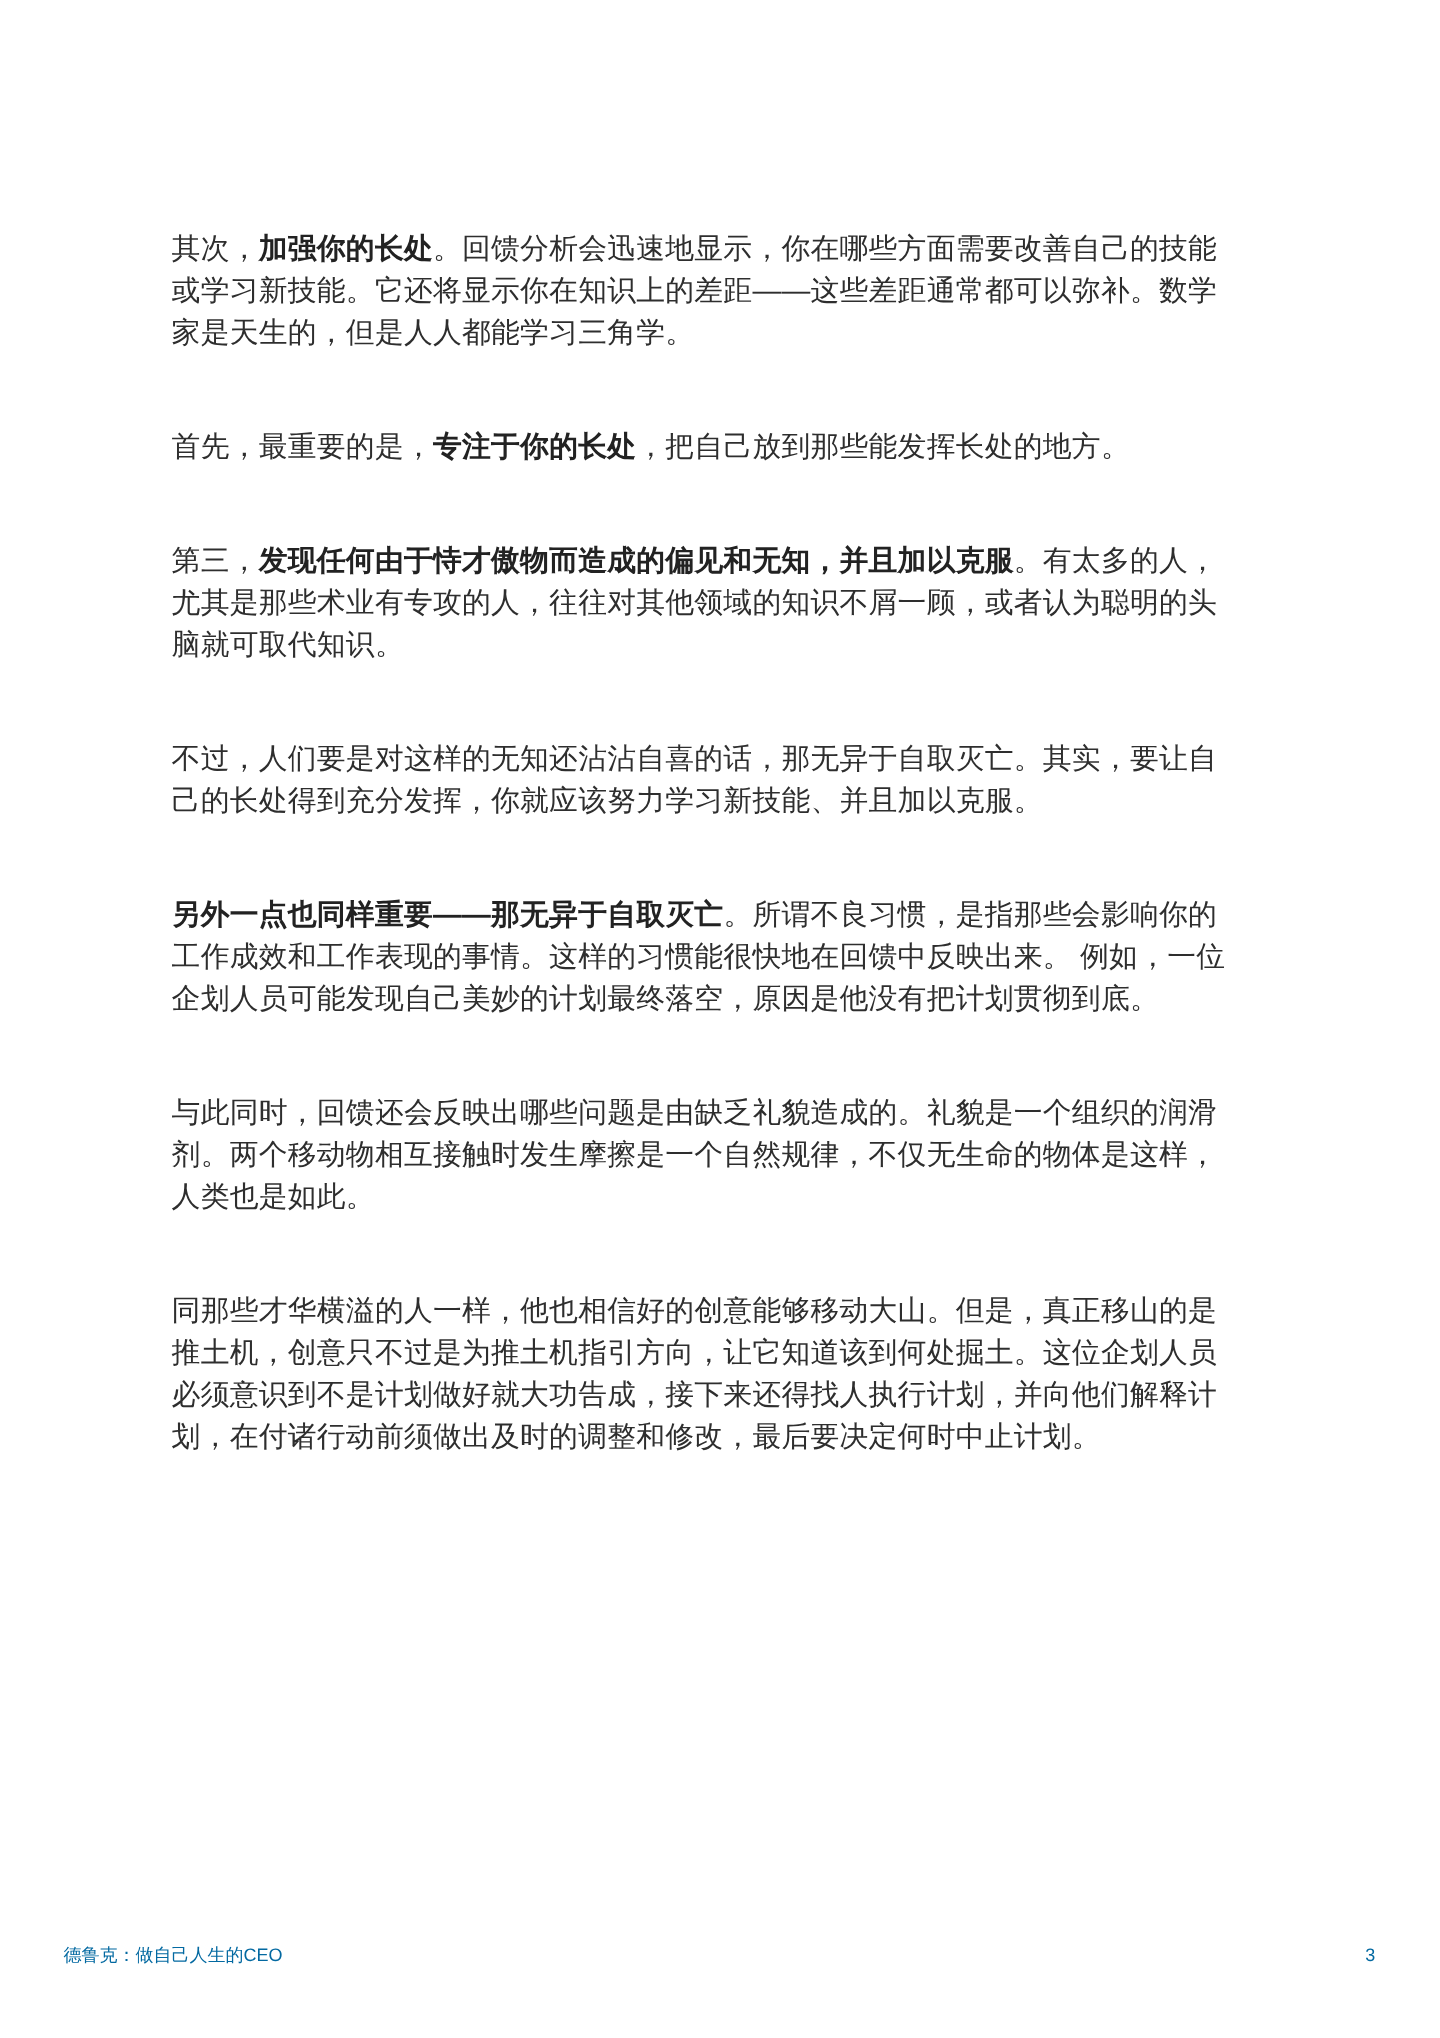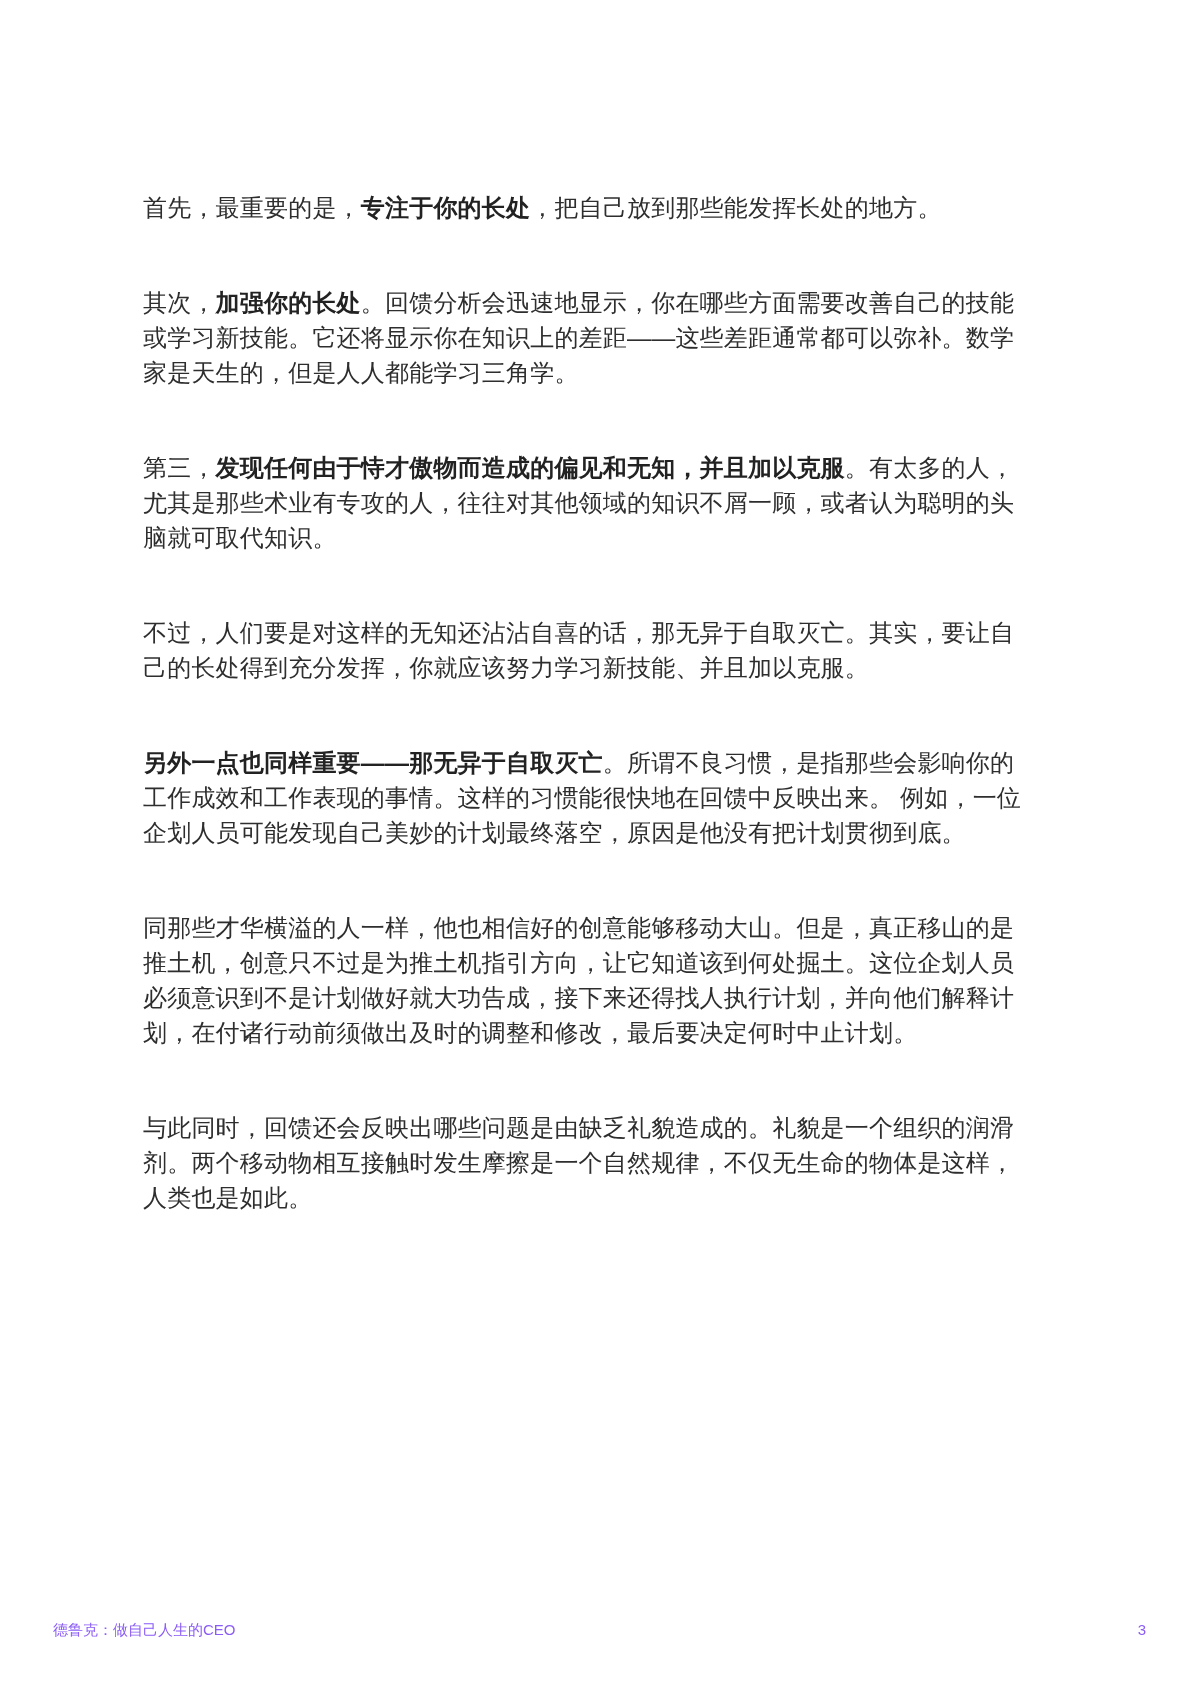--- a/index.html
+++ b/index.html
@@ -42,45 +42,45 @@
     color: #222222;
   }
   .footer {
     position: absolute;
     left: 53px;
     right: 54px;
     top: 1620px;
     display: flex;
     justify-content: space-between;
     align-items: baseline;
-    color: #8b5cf6;
+    color: #0369a1;
     font-size: 15px;
     line-height: 20px;
   }
 </style>
 </head>
 <body>
 
 <div class="page">
   <main class="content">
 
+    <p><span>其次，</span><strong>加强你的长处</strong><span>。回馈分析会迅速地显示，你在哪些方面需要改善自己的技能或学习新技能。它还将显示你在知识上的差距——这些差距通常都可以弥补。数学家是天生的，但是人人都能学习三角学。</span></p>
+
     <p><span>首先，最重要的是，</span><strong>专注于你的长处</strong><span>，把自己放到那些能发挥长处的地方。</span></p>
-
-    <p><span>其次，</span><strong>加强你的长处</strong><span>。回馈分析会迅速地显示，你在哪些方面需要改善自己的技能或学习新技能。它还将显示你在知识上的差距——这些差距通常都可以弥补。数学家是天生的，但是人人都能学习三角学。</span></p>
 
     <p><span>第三，</span><strong>发现任何由于恃才傲物而造成的偏见和无知，并且加以克服</strong><span>。有太多的人，尤其是那些术业有专攻的人，往往对其他领域的知识不屑一顾，或者认为聪明的头脑就可取代知识。</span></p>
 
 
     <p><span>不过，人们要是对这样的无知还沾沾自喜的话，那无异于自取灭亡。其实，要让自己的长处得到充分发挥，你就应该努力学习新技能、并且加以克服。</span></p>
 
     <p><strong>另外一点也同样重要——那无异于自取灭亡</strong><span>。所谓不良习惯，是指那些会影响你的工作成效和工作表现的事情。这样的习惯能很快地在回馈中反映出来。 例如，一位企划人员可能发现自己美妙的计划最终落空，原因是他没有把计划贯彻到底。</span></p>
 
+    <p><span>与此同时，回馈还会反映出哪些问题是由缺乏礼貌造成的。礼貌是一个组织的润滑剂。两个移动物相互接触时发生摩擦是一个自然规律，不仅无生命的物体是这样，人类也是如此。</span></p>
+
     <p><span>同那些才华横溢的人一样，他也相信好的创意能够移动大山。但是，真正移山的是推土机，创意只不过是为推土机指引方向，让它知道该到何处掘土。这位企划人员必须意识到不是计划做好就大功告成，接下来还得找人执行计划，并向他们解释计划，在付诸行动前须做出及时的调整和修改，最后要决定何时中止计划。</span></p>
-
-    <p><span>与此同时，回馈还会反映出哪些问题是由缺乏礼貌造成的。礼貌是一个组织的润滑剂。两个移动物相互接触时发生摩擦是一个自然规律，不仅无生命的物体是这样，人类也是如此。</span></p>
 
   </main>
 
   <footer class="footer">
     <span>德鲁克：做自己人生的CEO</span>
     <span>3</span>
   </footer>
 </div>
 
 </body></html>

